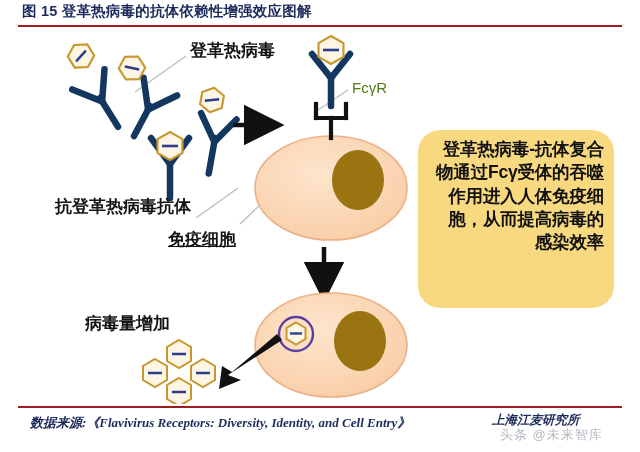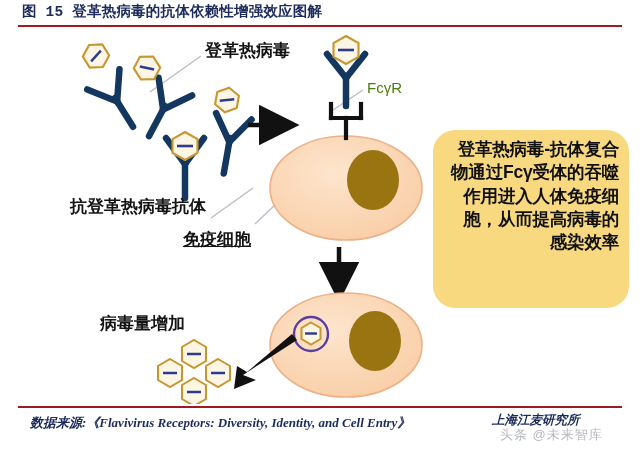--- a/index.html
+++ b/index.html
@@ -23,21 +23,21 @@
     position: absolute;
     left: 22px;
     top: 2px;
     width: 600px;
     height: 22px;
     color: #1d2b5c;
     font-size: 14.5px;
     font-weight: bold;
     letter-spacing: 0.2px;
     white-space: nowrap;
-    font-family: Liberation Mono, monospace;
+    font-family: Liberation Sans, sans-serif;
   }
   #title-rule {
     position: absolute;
     left: 18px;
     top: 25px;
     width: 604px;
     height: 2px;
     background: #9e1b21;
   }
   #footer-rule {
@@ -78,21 +78,21 @@
     top: 426px;
     color: rgba(120,126,140,0.55);
     font-size: 13px;
     letter-spacing: 1px;
     white-space: nowrap;
   }
 
   
   #diagram {
     position: absolute;
-    left: 15px;
+    left: 0;
     top: 28px;
     width: 584px;
     height: 376px;
   }
   #diagram svg { display: block; }
 
   
   .dlabel {
     position: absolute;
     color: #141414;

